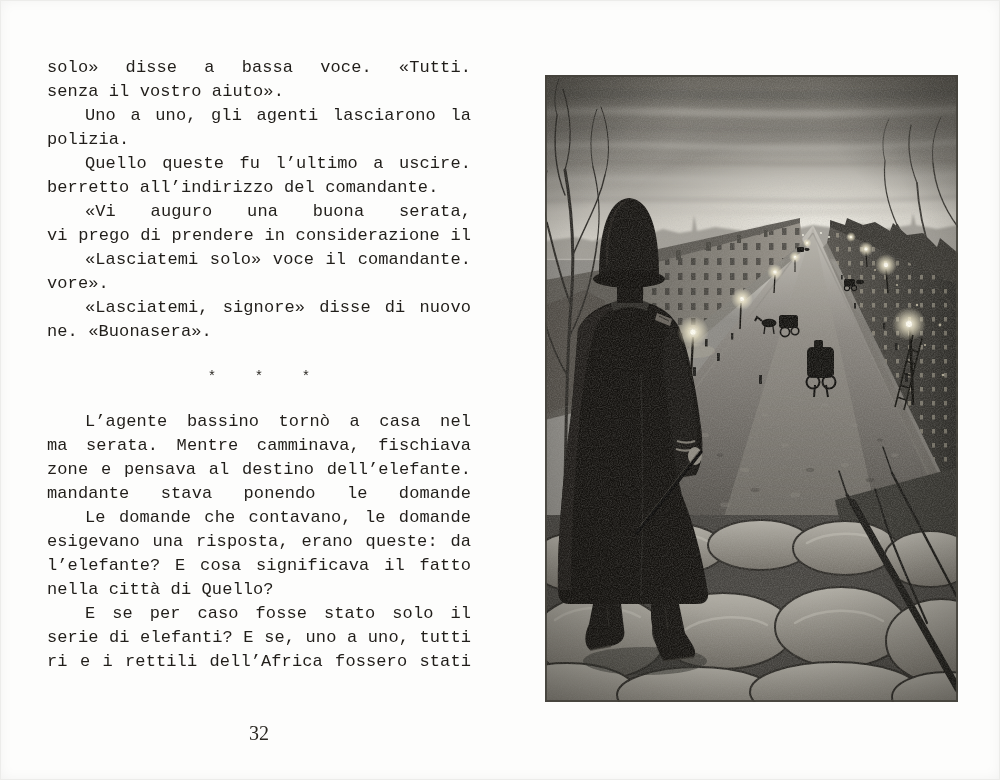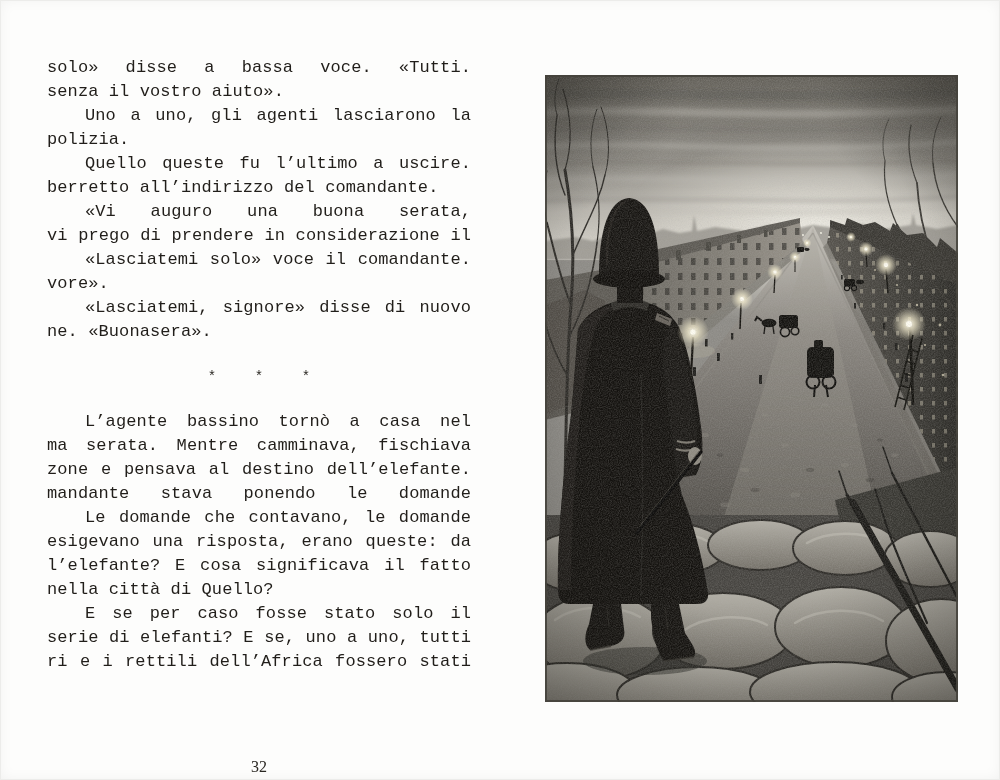--- a/index.html
+++ b/index.html
@@ -18,21 +18,21 @@
     white-space:normal;
   }
   .line.fill{ text-align-last:justify; }
   .line.indent{ text-indent:38px; }
   .sep{
     height:66px;line-height:66px;text-align:center;font-size:14px;
     word-spacing:30px;color:#2a2722;
   }
   .page-number{
     position:absolute;left:47px;top:722px;width:424px;text-align:center;
-    font-size:16px;color:#2a2722;margin-top:36px;
+    font-size:20px;color:#2a2722;
   }
   
   .illustration{
     position:absolute;left:545px;top:75px;width:413px;height:627px;margin:0;
     background:#8d8b86;
   }
   .illustration svg{display:block;width:413px;height:627px;}
 </style>
 </head>
 <body>

